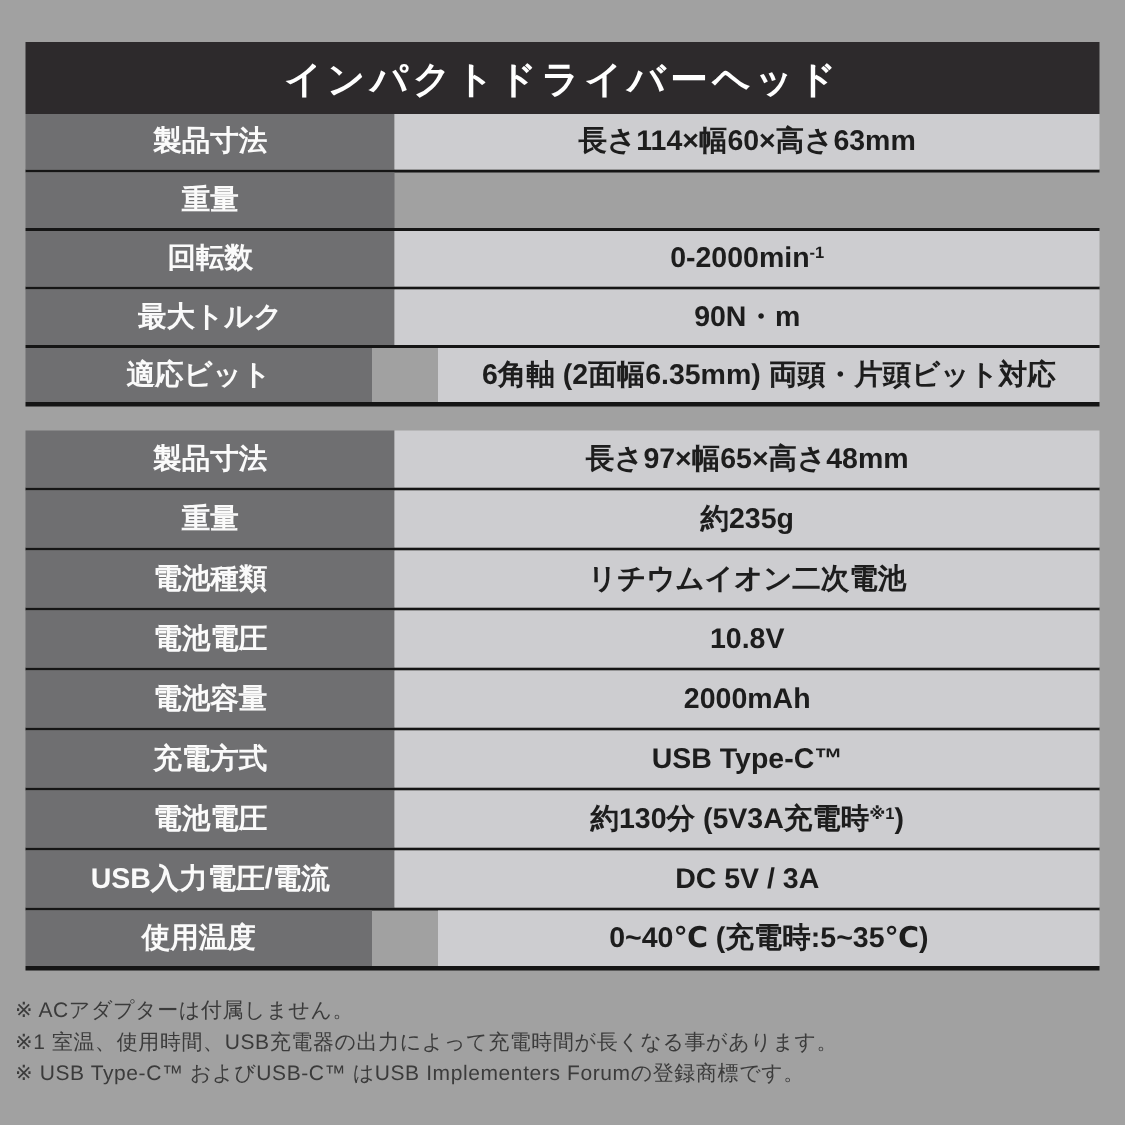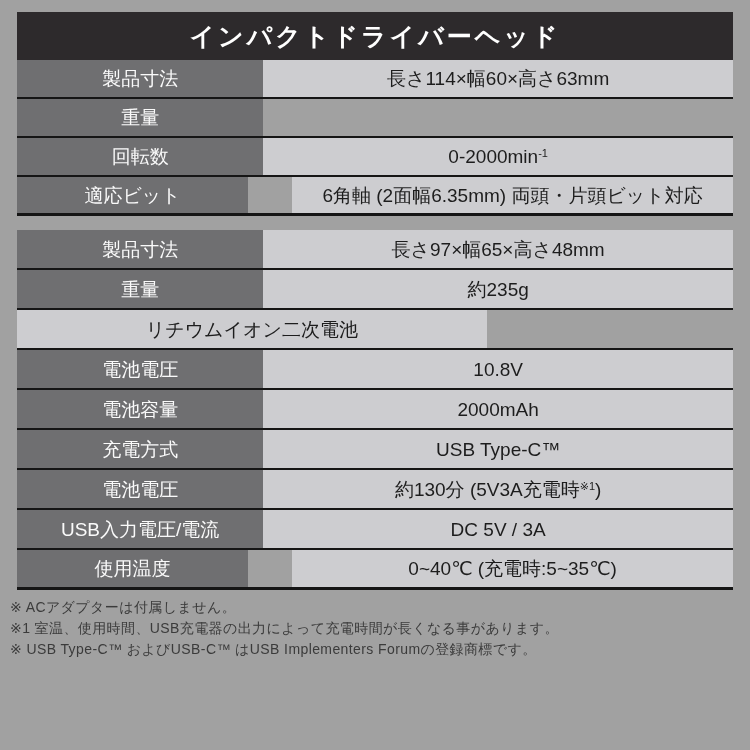--- a/index.html
+++ b/index.html
@@ -3,39 +3,39 @@
 <meta charset="utf-8">
 <style>
   * { margin: 0; padding: 0; box-sizing: border-box; }
   html, body { width: 750px; height: 750px; }
   body {
     background: var(--page_bg, #a1a1a1);
     font-family: "Liberation Sans", "DejaVu Sans", sans-serif;
     overflow: hidden;
   }
   .sheet { width: 750px; height: 750px; padding-top: 12px; }
-  .spec-table { margin: 0 17px; border-radius: 32px; }
+  .spec-table { margin: 16px 17px; border-radius: 32px; }
   .spec-table.battery { margin-top: 14px; }
   .table-header {
     height: 48px;
     background: var(--header_bg, #2d2a2c);
     color: var(--header_text, #ffffff);
     display: flex; align-items: center; justify-content: center;
     font-size: 25px; font-weight: bold; letter-spacing: 3px;
   }
   .row {
     display: flex;
     border-bottom: 2px solid var(--separator, #151515);
   }
   .head-table .row { height: 39px; }
   .battery .row { height: 40px; }
   .row:last-child { border-bottom-width: 3px; gap: 44px; }
   .cell {
     display: flex; align-items: center; justify-content: center;
-    font-size: 19px; font-weight: 400; line-height: 1;
+    font-size: 19px; font-weight: 700; line-height: 1;
     white-space: nowrap;
   }
   .cell.label {
     width: 34.4%;
     background: var(--label_bg, #6f6f71);
     color: var(--label_text, #fafafa);
   }
   .cell.value {
     width: 65.6%;
     background: var(--value_bg, #cdcdd0);
@@ -73,36 +73,41 @@
     </div>
     <div class="row">
       <div class="cell label">回転数</div>
       <div class="cell value">
           <span>0-2000min</span>
           <sup>-1</sup>
           <span></span>
         </div>
     </div>
     <div class="row">
+      <div class="cell label">最大トルク</div>
+      <div class="cell value">90N・m</div>
+    </div>
+    <div class="row">
       <div class="cell label">適応ビット</div>
       <div class="cell value">6角軸 (2面幅6.35mm) 両頭・片頭ビット対応</div>
     </div>
   </section>
 
   <section class="spec-table battery">
 
     <div class="row">
       <div class="cell label">製品寸法</div>
       <div class="cell value">長さ97×幅65×高さ48mm</div>
     </div>
     <div class="row">
       <div class="cell label">重量</div>
       <div class="cell value">約235g</div>
     </div>
     <div class="row">
+      <div class="cell label">電池種類</div>
       <div class="cell value">リチウムイオン二次電池</div>
     </div>
     <div class="row">
       <div class="cell label">電池電圧</div>
       <div class="cell value">10.8V</div>
     </div>
     <div class="row">
       <div class="cell label">電池容量</div>
       <div class="cell value">2000mAh</div>
     </div>

